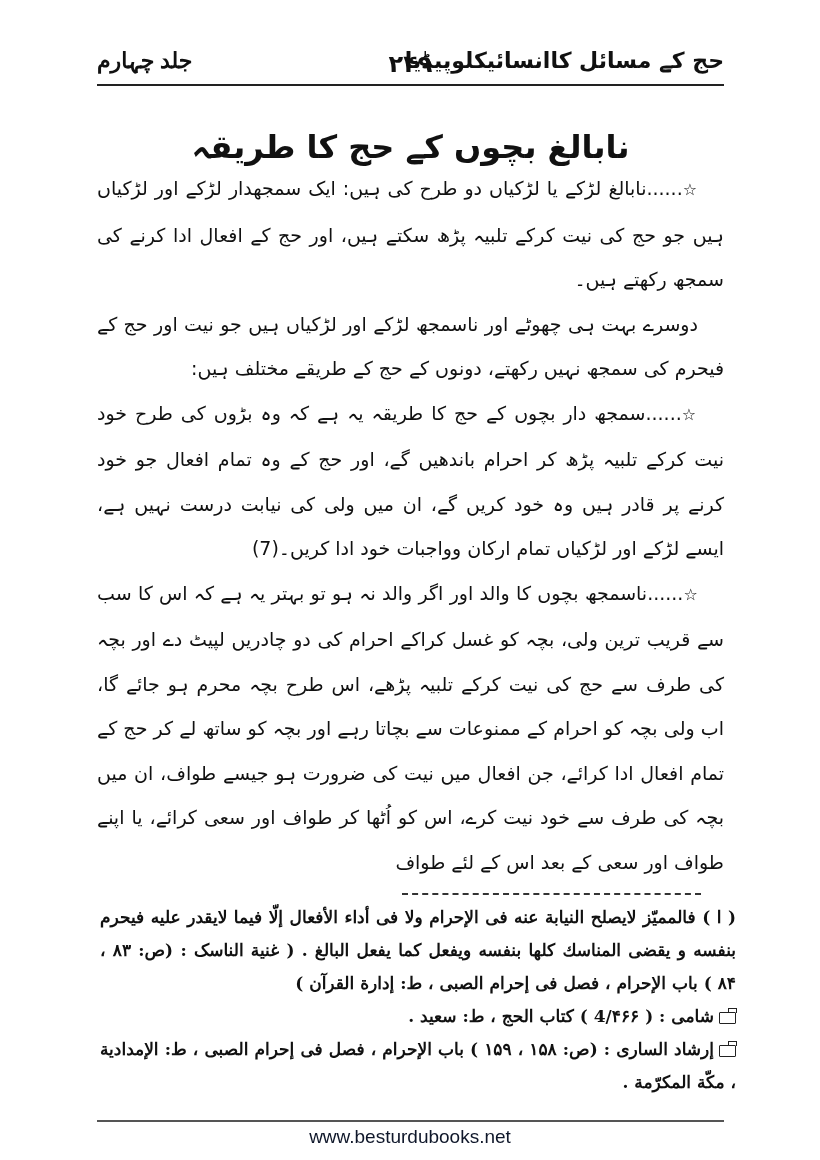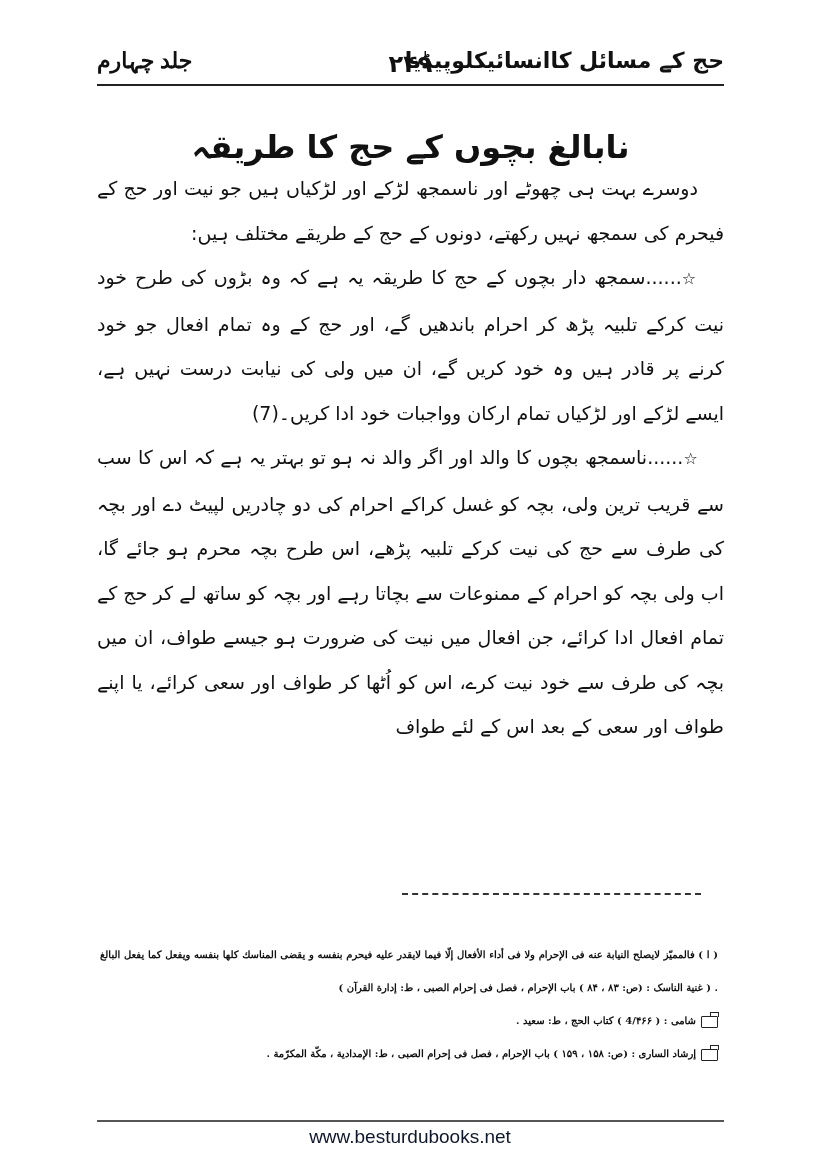--- a/index.html
+++ b/index.html
@@ -8,41 +8,42 @@
   .header { position:absolute; left:97px; right:96px; top:44px; height:40px; border-bottom:2px solid #222; direction:rtl; }
   .header .book-title { position:absolute; right:0; top:4px; font-size:22px; font-weight:bold; font-family:"DejaVu Sans", sans-serif; }
   .header .page-number { position:absolute; left:50%; transform:translateX(-50%); top:6px; font-size:24px; font-weight:bold; font-family:"DejaVu Sans", sans-serif; }
   .header .volume { position:absolute; left:0; top:4px; font-size:22px; font-weight:bold; font-family:Liberation Serif, serif; }
   .chapter-title { position:absolute; left:97px; right:96px; top:96px; text-align:center; font-size:32px; font-weight:bold; font-family:"DejaVu Sans", sans-serif; direction:rtl;margin-top:32px; }
   .body-text { position:absolute; left:97px; right:96px; top:166px; direction:rtl; font-family:"DejaVu Sans", sans-serif; font-size:19px; line-height:44.5px; text-align:justify; text-align-last:right; }
   .body-text p { margin:0; }
   .body-text p.indent { text-indent:26px; }
   .star { font-size:16px; }
   .fn-sep { position:absolute; left:402px; width:299px; top:893px; border-top:2px dashed #333; }
-  .footnotes { position:absolute; left:100px; right:102px; top:901px; direction:rtl; font-family:"DejaVu Serif", serif; font-size:10px; font-weight:bold; line-height:33px; text-align:justify; text-align-last:right;margin-top:37px; }
+  .footnotes { position:absolute; left:100px; right:84px; top:901px; direction:rtl; font-family:"DejaVu Serif", serif; font-size:17px; font-weight:bold; line-height:33px; text-align:justify; text-align-last:right; }
   .footnotes p { margin:0; }
   .folder { display:inline-block; width:15px; height:10px; border:1.5px solid #222; border-radius:1px; margin-left:5px; position:relative; vertical-align:middle; }
   .folder::before { content:""; position:absolute; right:-1.5px; top:-5px; width:7px; height:4px; border:1.5px solid #222; border-bottom:none; }
   .bottom-rule { position:absolute; left:97px; right:96px; top:1120px; border-top:2px solid #555; }
   .watermark { position:absolute; left:0; right:0; top:1126px; text-align:center; font-family:"Liberation Sans", sans-serif; font-size:19px; color:#0f172a; }
 </style>
 </head>
 <body>
 
 <div class="page">
 
   <div class="header">
     <span class="book-title">حج کے مسائل کاانسائیکلوپیڈیا</span>
     <span class="page-number">۲۴۹</span>
     <span class="volume">جلد چہارم</span>
   </div>
 
   <div class="chapter-title">نابالغ بچوں کے حج کا طریقہ</div>
 
   <div class="body-text">
+    <p class="indent"><span class="star">☆</span><span>......نابالغ لڑکے یا لڑکیاں دو طرح کی ہیں: ایک سمجھدار لڑکے اور لڑکیاں ہیں جو حج کی نیت کرکے تلبیہ پڑھ سکتے ہیں، اور حج کے افعال ادا کرنے کی سمجھ رکھتے ہیں۔</span></p>
     <p class="indent"><span>دوسرے بہت ہی چھوٹے اور ناسمجھ لڑکے اور لڑکیاں ہیں جو نیت اور حج کے فيحرم کی سمجھ نہیں رکھتے، دونوں کے حج کے طریقے مختلف ہیں:</span></p>
     <p class="indent"><span class="star">☆</span><span>......سمجھ دار بچوں کے حج کا طریقہ یہ ہے کہ وہ بڑوں کی طرح خود نیت کرکے تلبیہ پڑھ کر احرام باندھیں گے، اور حج کے وہ تمام افعال جو خود کرنے پر قادر ہیں وہ خود کریں گے، ان میں ولی کی نیابت درست نہیں ہے، ایسے لڑکے اور لڑکیاں تمام ارکان وواجبات خود ادا کریں۔(7)</span></p>
     <p class="indent"><span class="star">☆</span><span>......ناسمجھ بچوں کا والد اور اگر والد نہ ہو تو بہتر یہ ہے کہ اس کا سب سے قریب ترین ولی، بچہ کو غسل کراکے احرام کی دو چادریں لپیٹ دے اور بچہ کی طرف سے حج کی نیت کرکے تلبیہ پڑھے، اس طرح بچہ محرم ہو جائے گا، اب ولی بچہ کو احرام کے ممنوعات سے بچاتا رہے اور بچہ کو ساتھ لے کر حج کے تمام افعال ادا کرائے، جن افعال میں نیت کی ضرورت ہو جیسے طواف، ان میں بچہ کی طرف سے خود نیت کرے، اس کو اُٹھا کر طواف اور سعی کرائے، یا اپنے طواف اور سعی کے بعد اس کے لئے طواف</span></p>
   </div>
 
   <div class="fn-sep"></div>
 
   <div class="footnotes">
     <p><span>( ا ) فالمميّز لايصلح النيابة عنه فى الإحرام ولا فى أداء الأفعال إلّا فيما لايقدر عليه فيحرم بنفسه و يقضى المناسك كلها بنفسه ويفعل كما يفعل البالغ . ( غنية الناسک : (ص: ۸۳ ، ۸۴ ) باب الإحرام ، فصل فى إحرام الصبى ، ط: إدارة القرآن )</span></p>
     <p><span class="folder"></span><span>شامی : ( 4/۴۶۶ ) کتاب الحج ، ط: سعید .</span></p>

